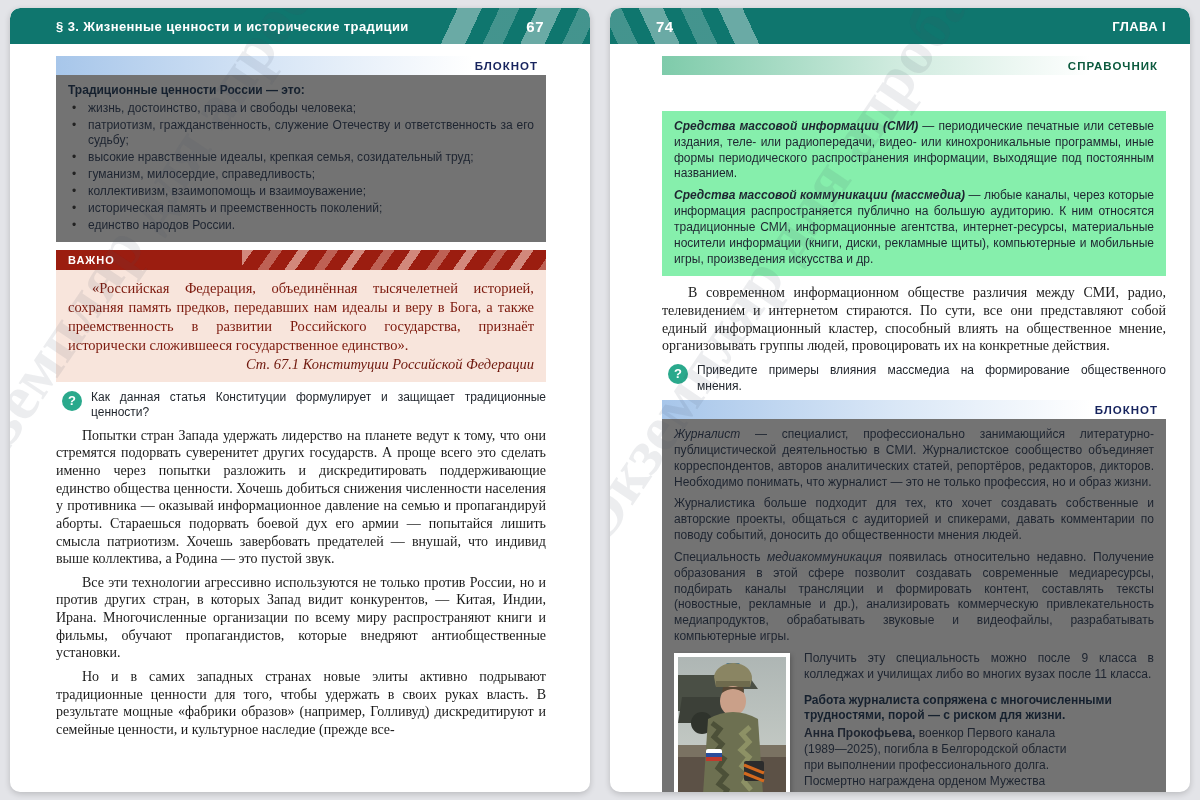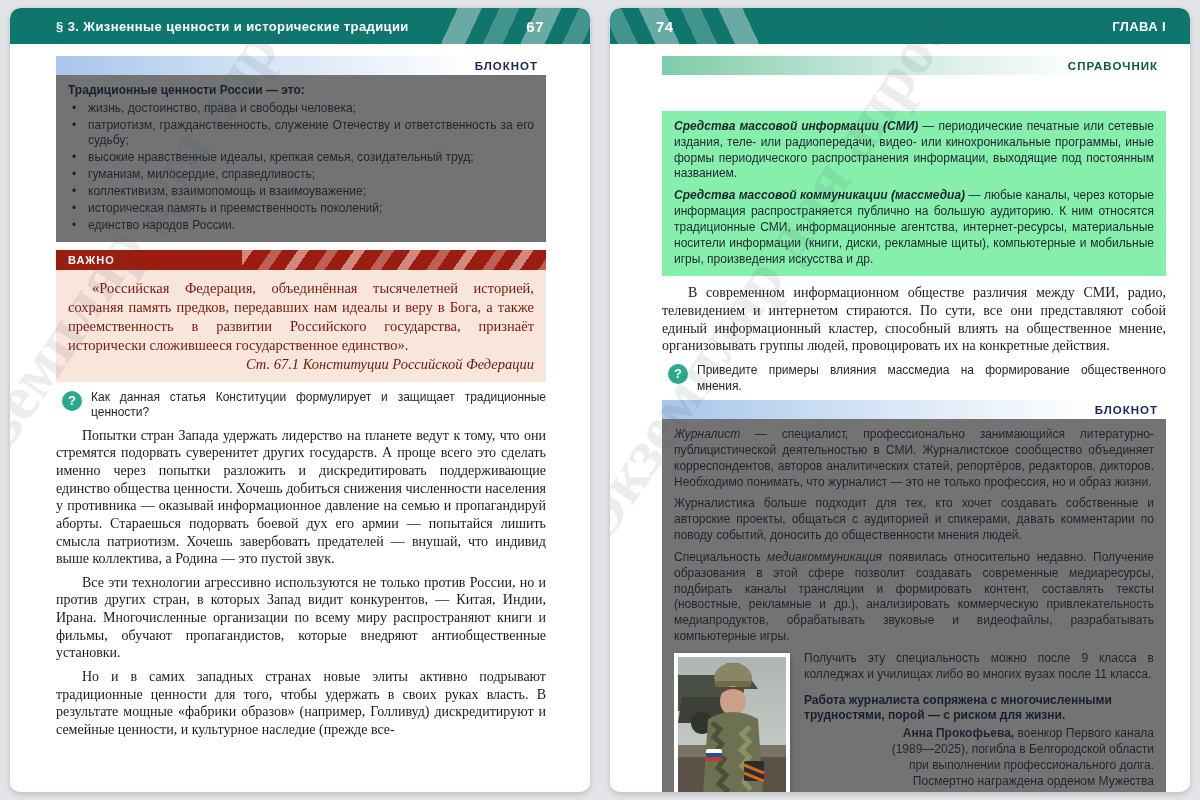--- a/index.html
+++ b/index.html
@@ -95,21 +95,21 @@
   .q-text { font-size:12px; line-height:1.3; color:#23282f; text-align:justify; }
   
   .photo-row { margin-top:6px; overflow:hidden; }
   .photo-frame {
     float:left; width:116px; height:160px; background:#fff; padding:4px;
     box-shadow:1px 2px 5px rgba(0,0,0,.25); margin:2px 14px 2px 0;
   }
   .photo-frame svg { display:block; width:100%; height:100%; }
   .caption { overflow:hidden; }
   .caption .cap-bold { font-weight:bold; color:#15202e; margin:10px 0 2px 0; text-align:left; }
-  .cap-line { text-align:right; }
+  .cap-line { text-align:left; }
 </style>
 </head>
 <body>
 
 <div class="spread">
 
   <div class="page page-l">
     <div class="watermark">Экземпляр для апробации</div>
 
     <div class="page-bar bar-left-pad">

